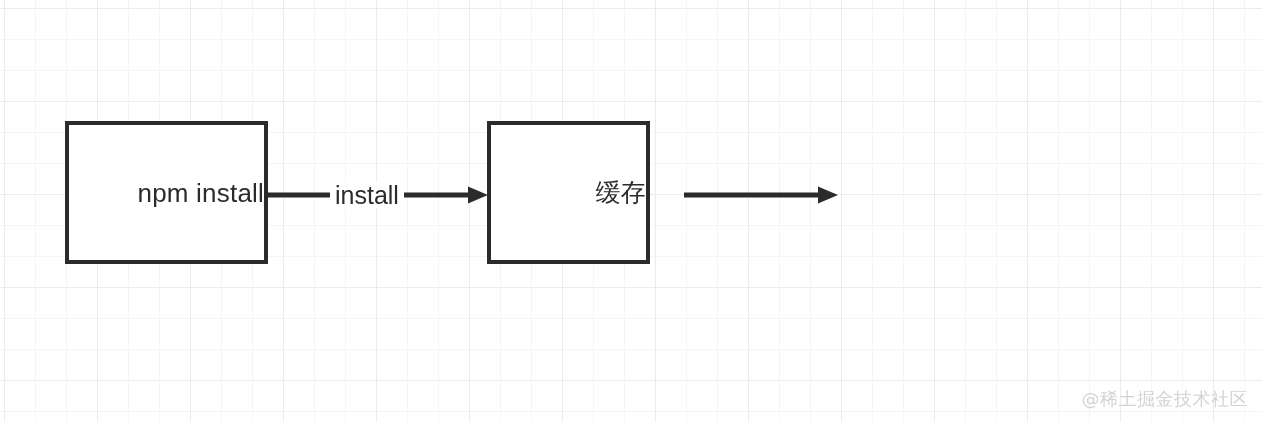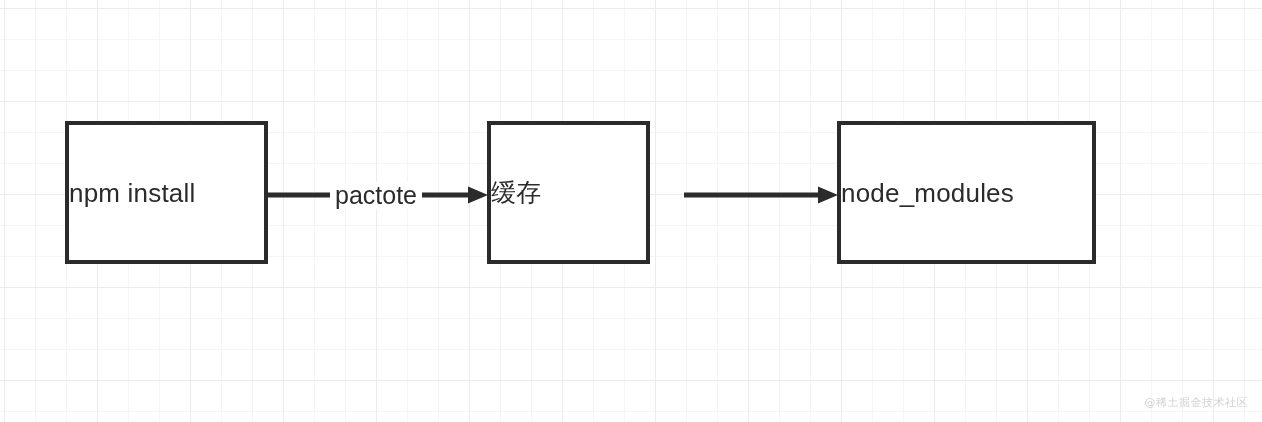--- a/index.html
+++ b/index.html
@@ -31,21 +31,21 @@
     overflow: hidden;
   }
 
   .node {
     position: absolute;
     box-sizing: border-box;
     border: 4px solid #2b2b2b;
     background: #ffffff;
     display: flex;
     align-items: center;
-    justify-content: flex-start;
+    justify-content: flex-end;
   }
   .node-label {
     color: #2b2b2b;
     font-size: 26px;
     line-height: 1;
     letter-spacing: 0.2px;
     white-space: nowrap;
   }
   .node-label.cjk {
     font-family: "DejaVu Sans", "Liberation Sans", sans-serif;
@@ -77,53 +77,50 @@
   #edge-label-pactote {
     left: 330px;
     top: 182px;
   }
 
   #watermark {
     position: absolute;
     right: 14px;
     bottom: 14px;
     color: #d3d3d3;
-    font-size: 11px;
+    font-size: 18px;
     line-height: 1;
     letter-spacing: 0.5px;
     white-space: nowrap;
     font-family: "DejaVu Sans", "Liberation Sans", sans-serif;
     user-select: none;
   }
 </style>
 </head>
 <body>
 
 <div id="canvas">
 
   <div class="node" id="node-npm-install">
     <span class="node-label">npm install</span>
   </div>
 
   <div class="node" id="node-cache">
     <span class="node-label cjk">缓存</span>
   </div>
 
-  <div class="node" id="node-node-modules">
-    <span class="node-label">node_modules</span>
-  </div>
 
   <div class="edge" id="edge-install-to-cache">
     <svg width="228" height="24" viewBox="0 0 228 24" aria-hidden="true">
       <line x1="0" y1="12" x2="206" y2="12" stroke="#2b2b2b" stroke-width="5"></line>
       <polygon points="204,3.5 224,12 204,20.5" fill="#2b2b2b"></polygon>
     </svg>
   </div>
 
-  <div class="edge-label" id="edge-label-pactote">pactote</div>
+  <div class="edge-label" id="edge-label-pactote">install</div>
 
   <div class="edge" id="edge-cache-to-modules">
     <svg width="158" height="24" viewBox="0 0 158 24" aria-hidden="true">
       <line x1="0" y1="12" x2="136" y2="12" stroke="#2b2b2b" stroke-width="5"></line>
       <polygon points="134,3.5 154,12 134,20.5" fill="#2b2b2b"></polygon>
     </svg>
   </div>
 
   <div id="watermark">@稀土掘金技术社区</div>
 

